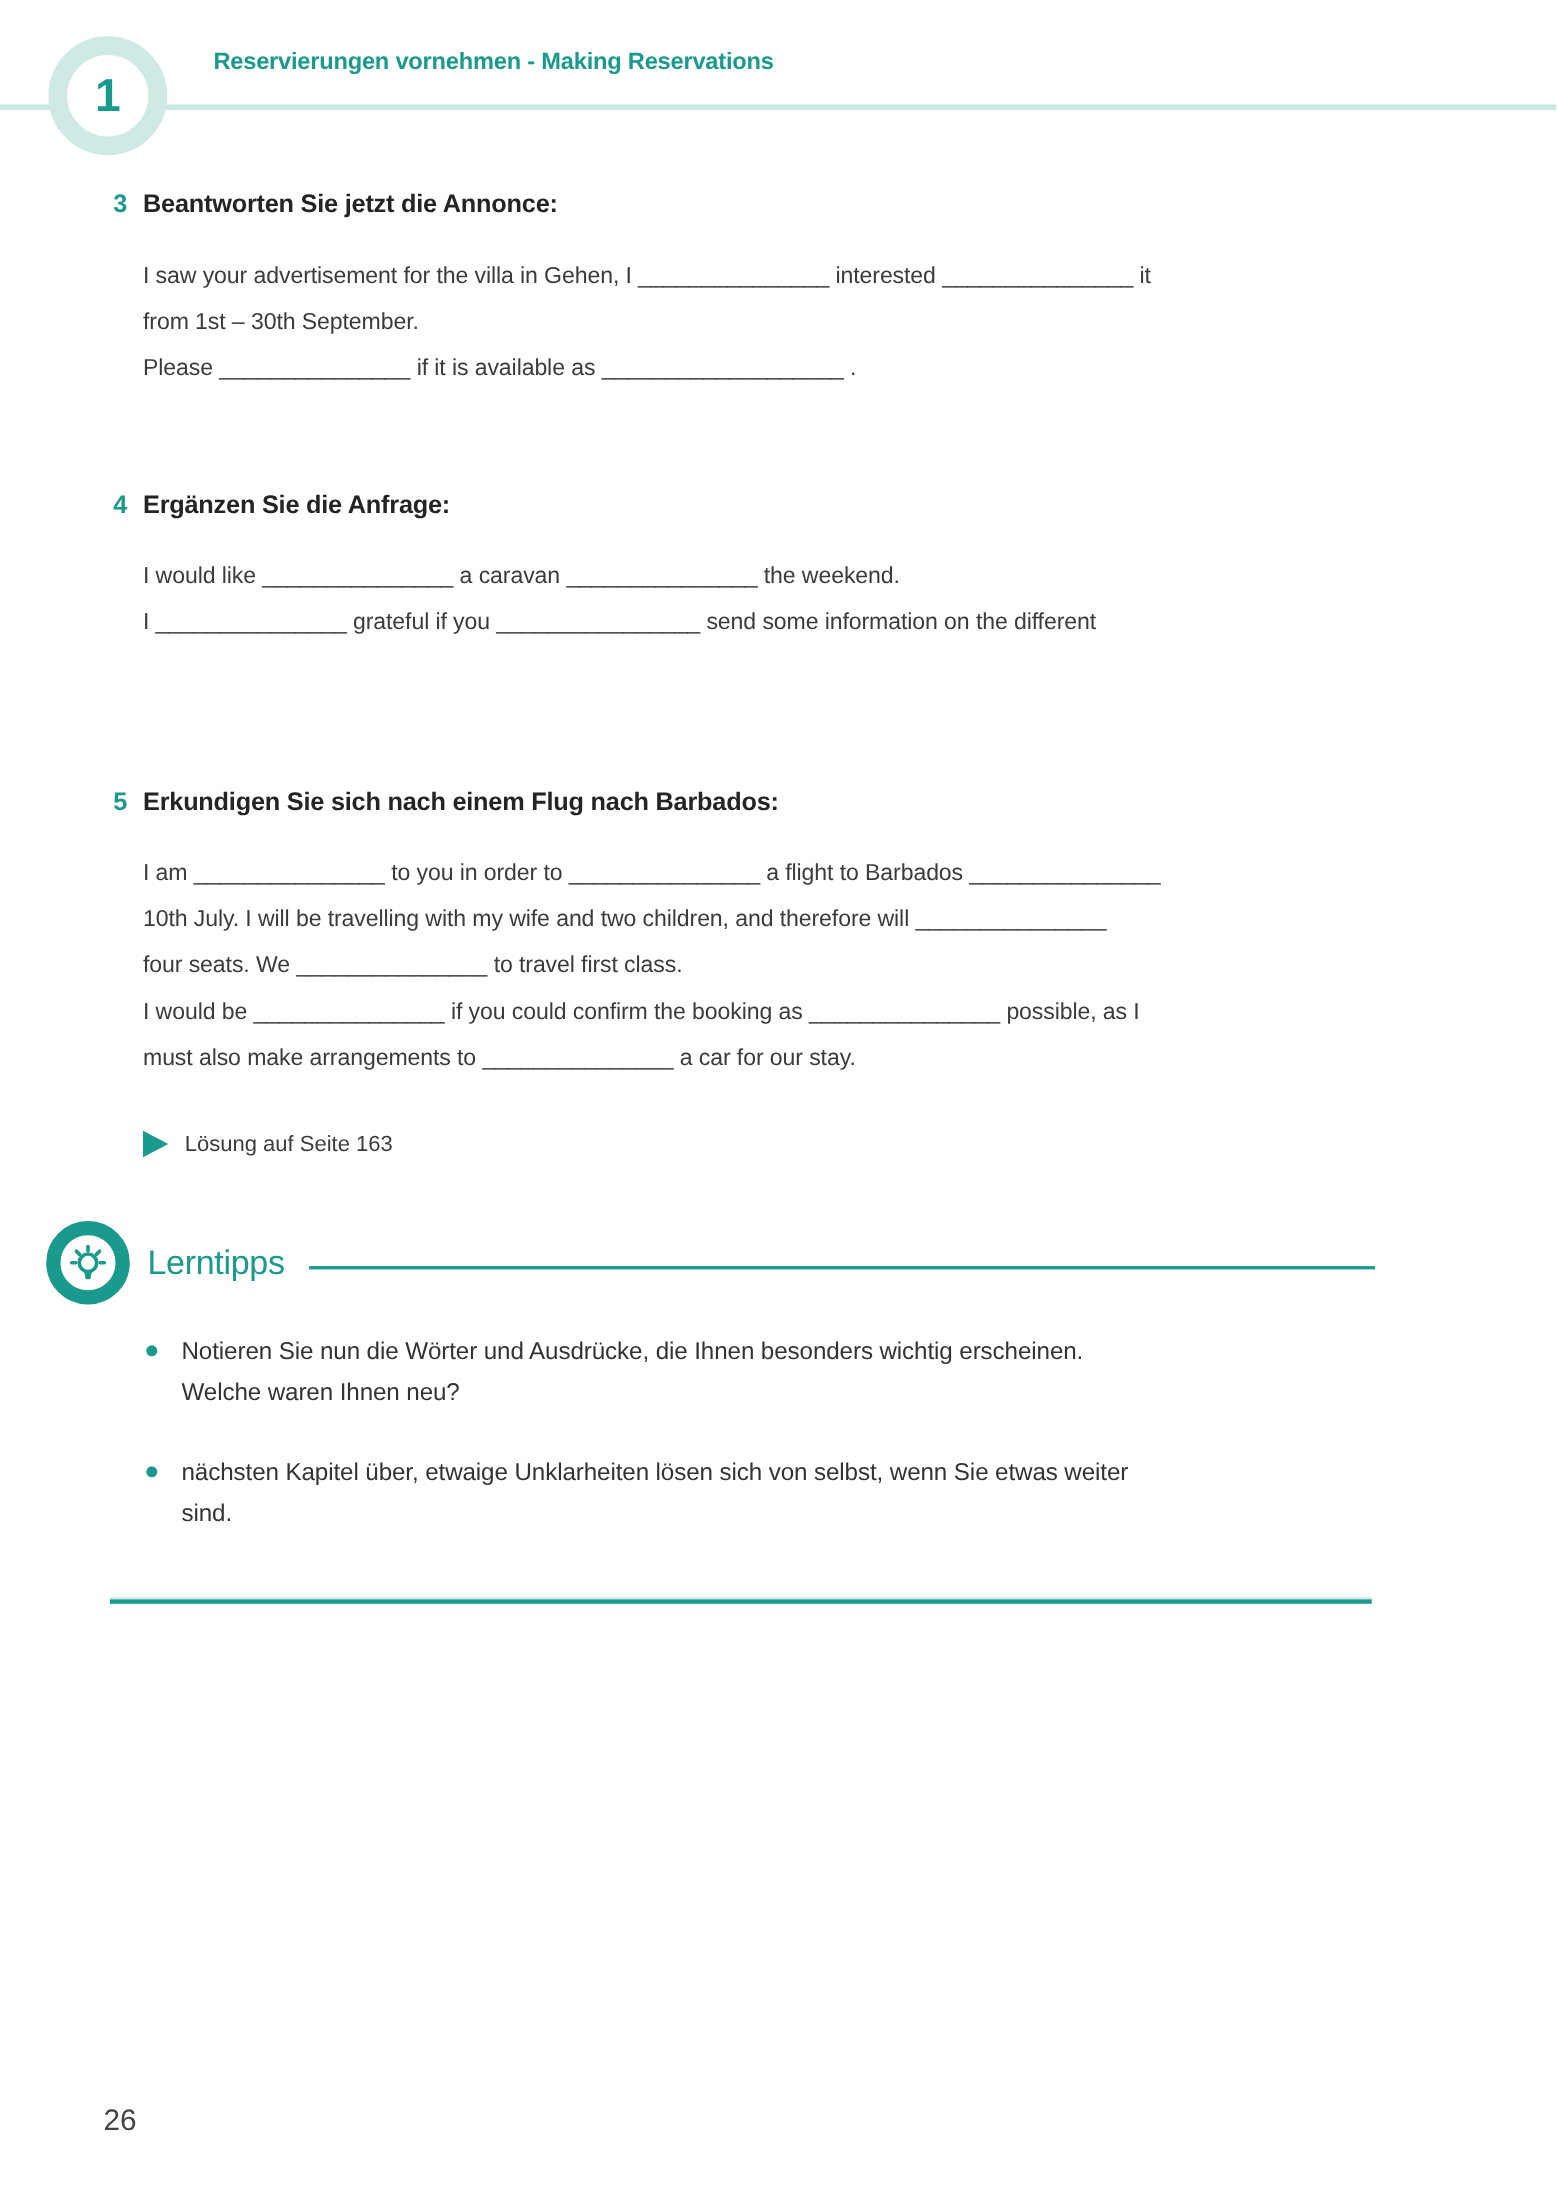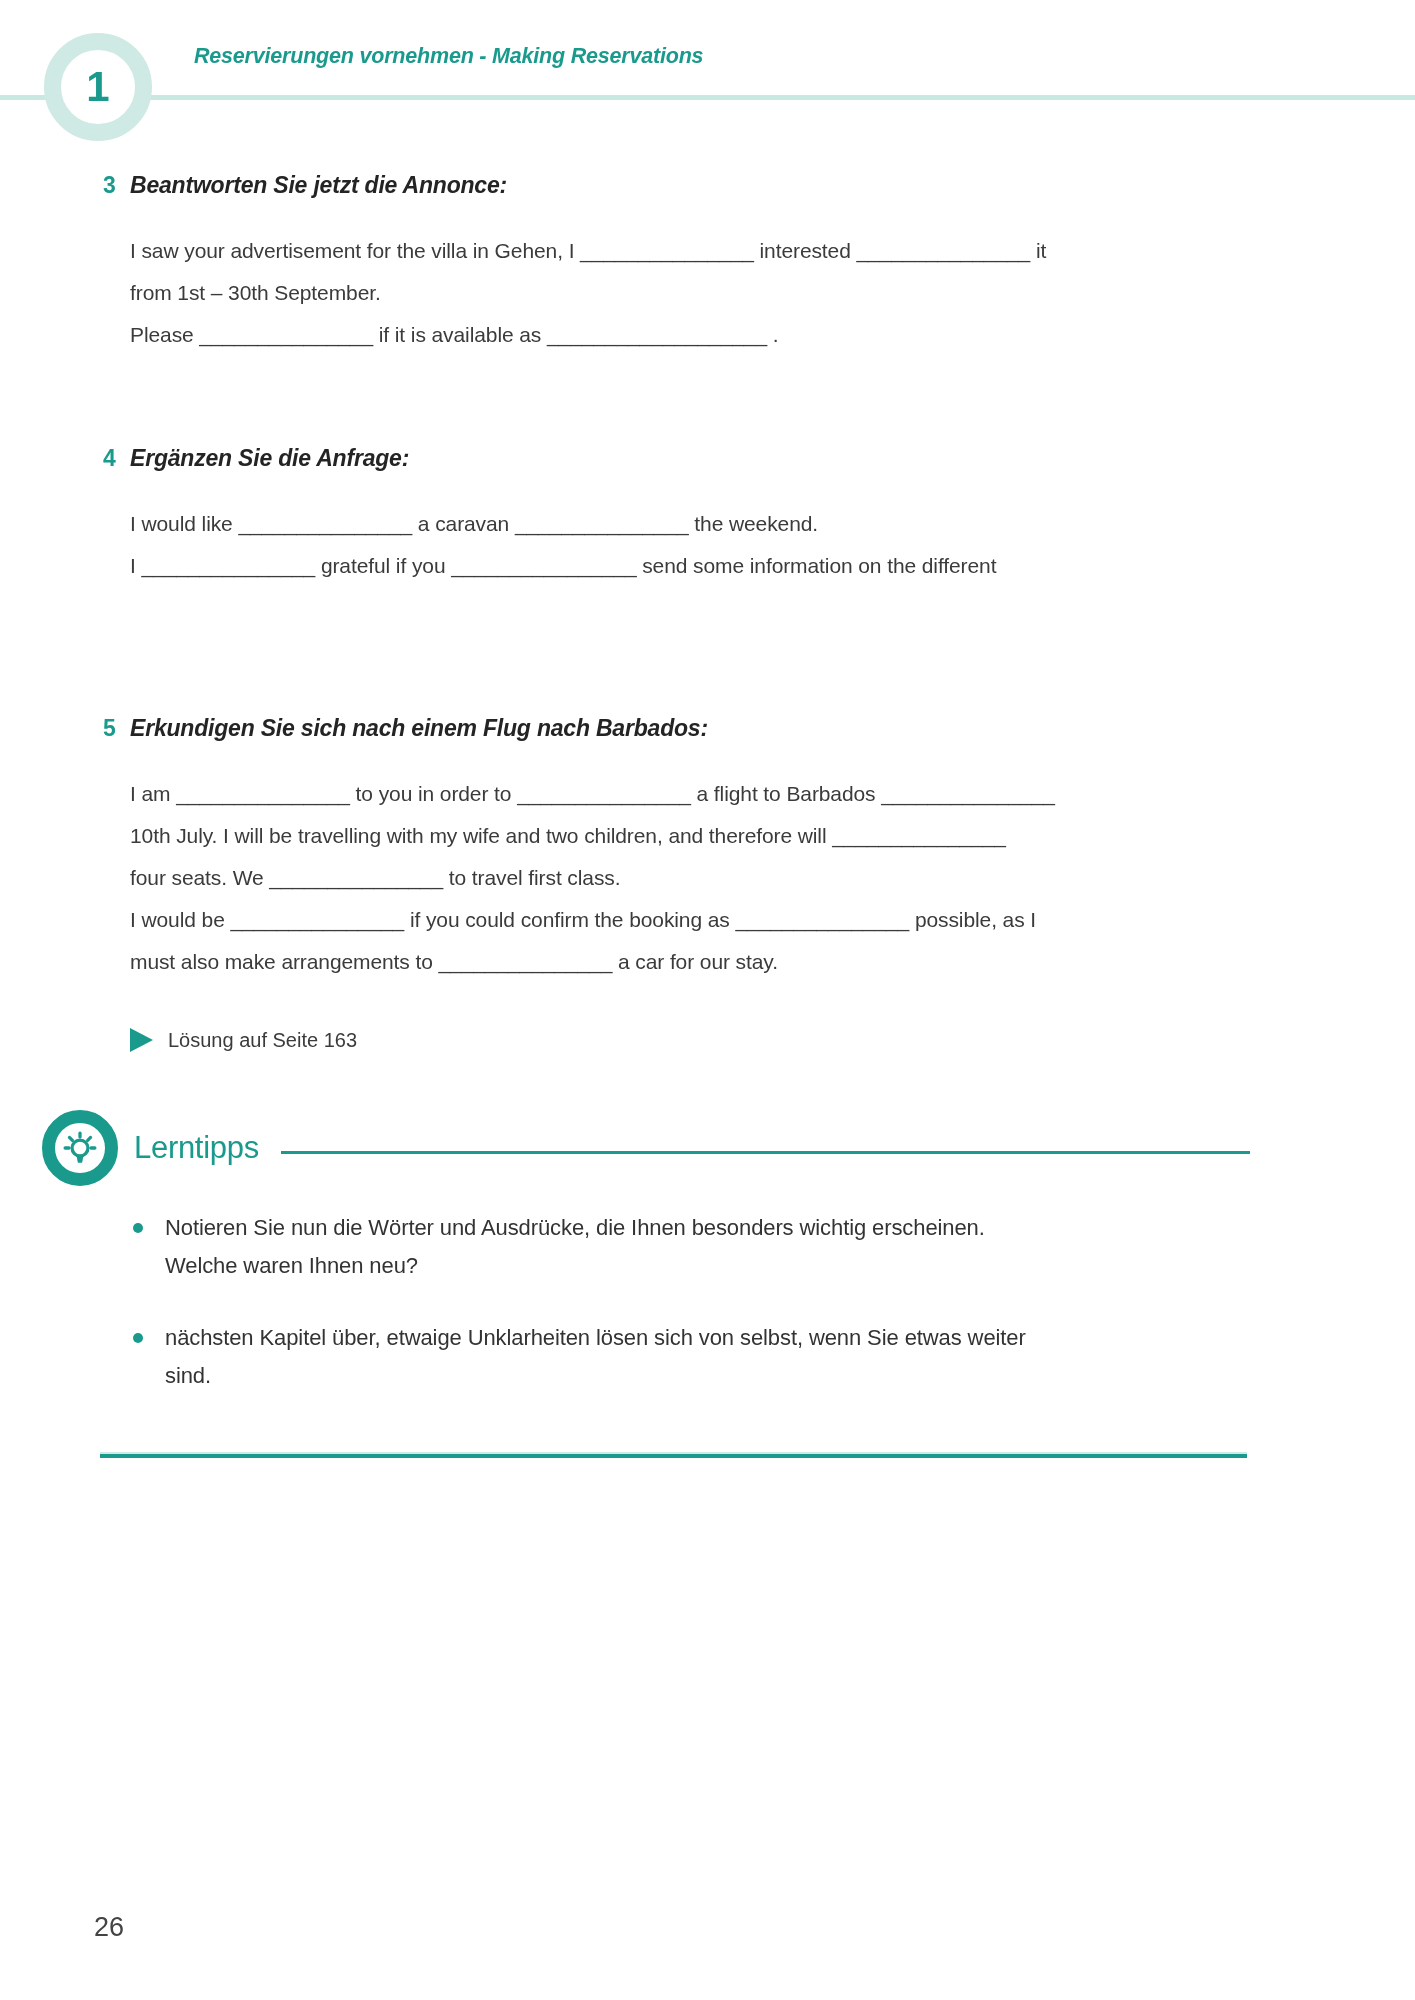--- a/index.html
+++ b/index.html
@@ -25,34 +25,32 @@
     display:flex;align-items:center;justify-content:center;
     z-index:2;
   }
   .chapter-badge span{
     color:#199a8d;font-size:42px;font-weight:700;line-height:1;
   }
   .header-title{
     position:absolute;top:44px;left:194px;
     color:#199a8d;font-size:21.5px;font-weight:700;letter-spacing:-0.2px;
     white-space:nowrap;
-    font-style:italic;
   }
 
   
   .exercise{position:absolute;left:103px;right:90px;}
   .ex-head{display:flex;align-items:baseline;line-height:30px;}
   .ex-num{
     color:#199a8d;font-size:23px;font-weight:700;
     width:27px;flex:0 0 27px;
   }
   .ex-title{
     color:#242424;font-size:23px;font-weight:700;letter-spacing:-0.2px;
     white-space:nowrap;
-    font-style:italic;
   }
   .ex-body{margin-top:30px;padding-left:27px;}
   .ex-line{
     font-size:21px;line-height:42px;color:#3b3b3b;
     white-space:nowrap;letter-spacing:-0.1px;
   }
 
   
   .solution{
     position:absolute;left:130px;top:1028px;

